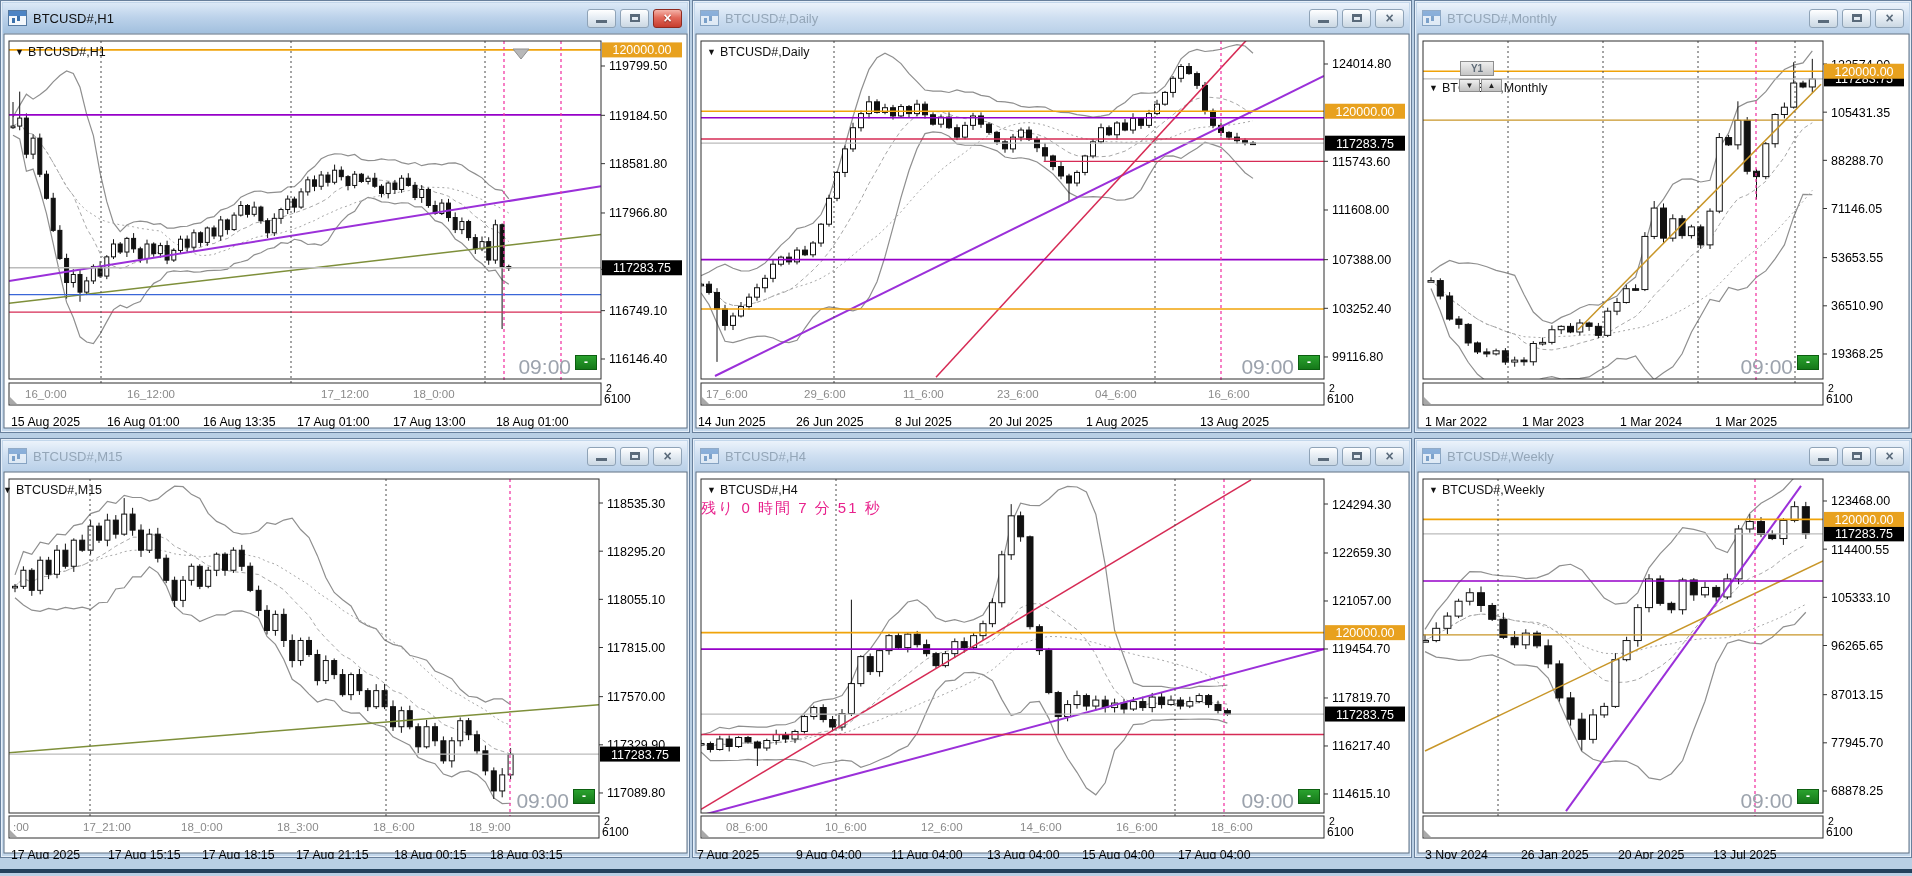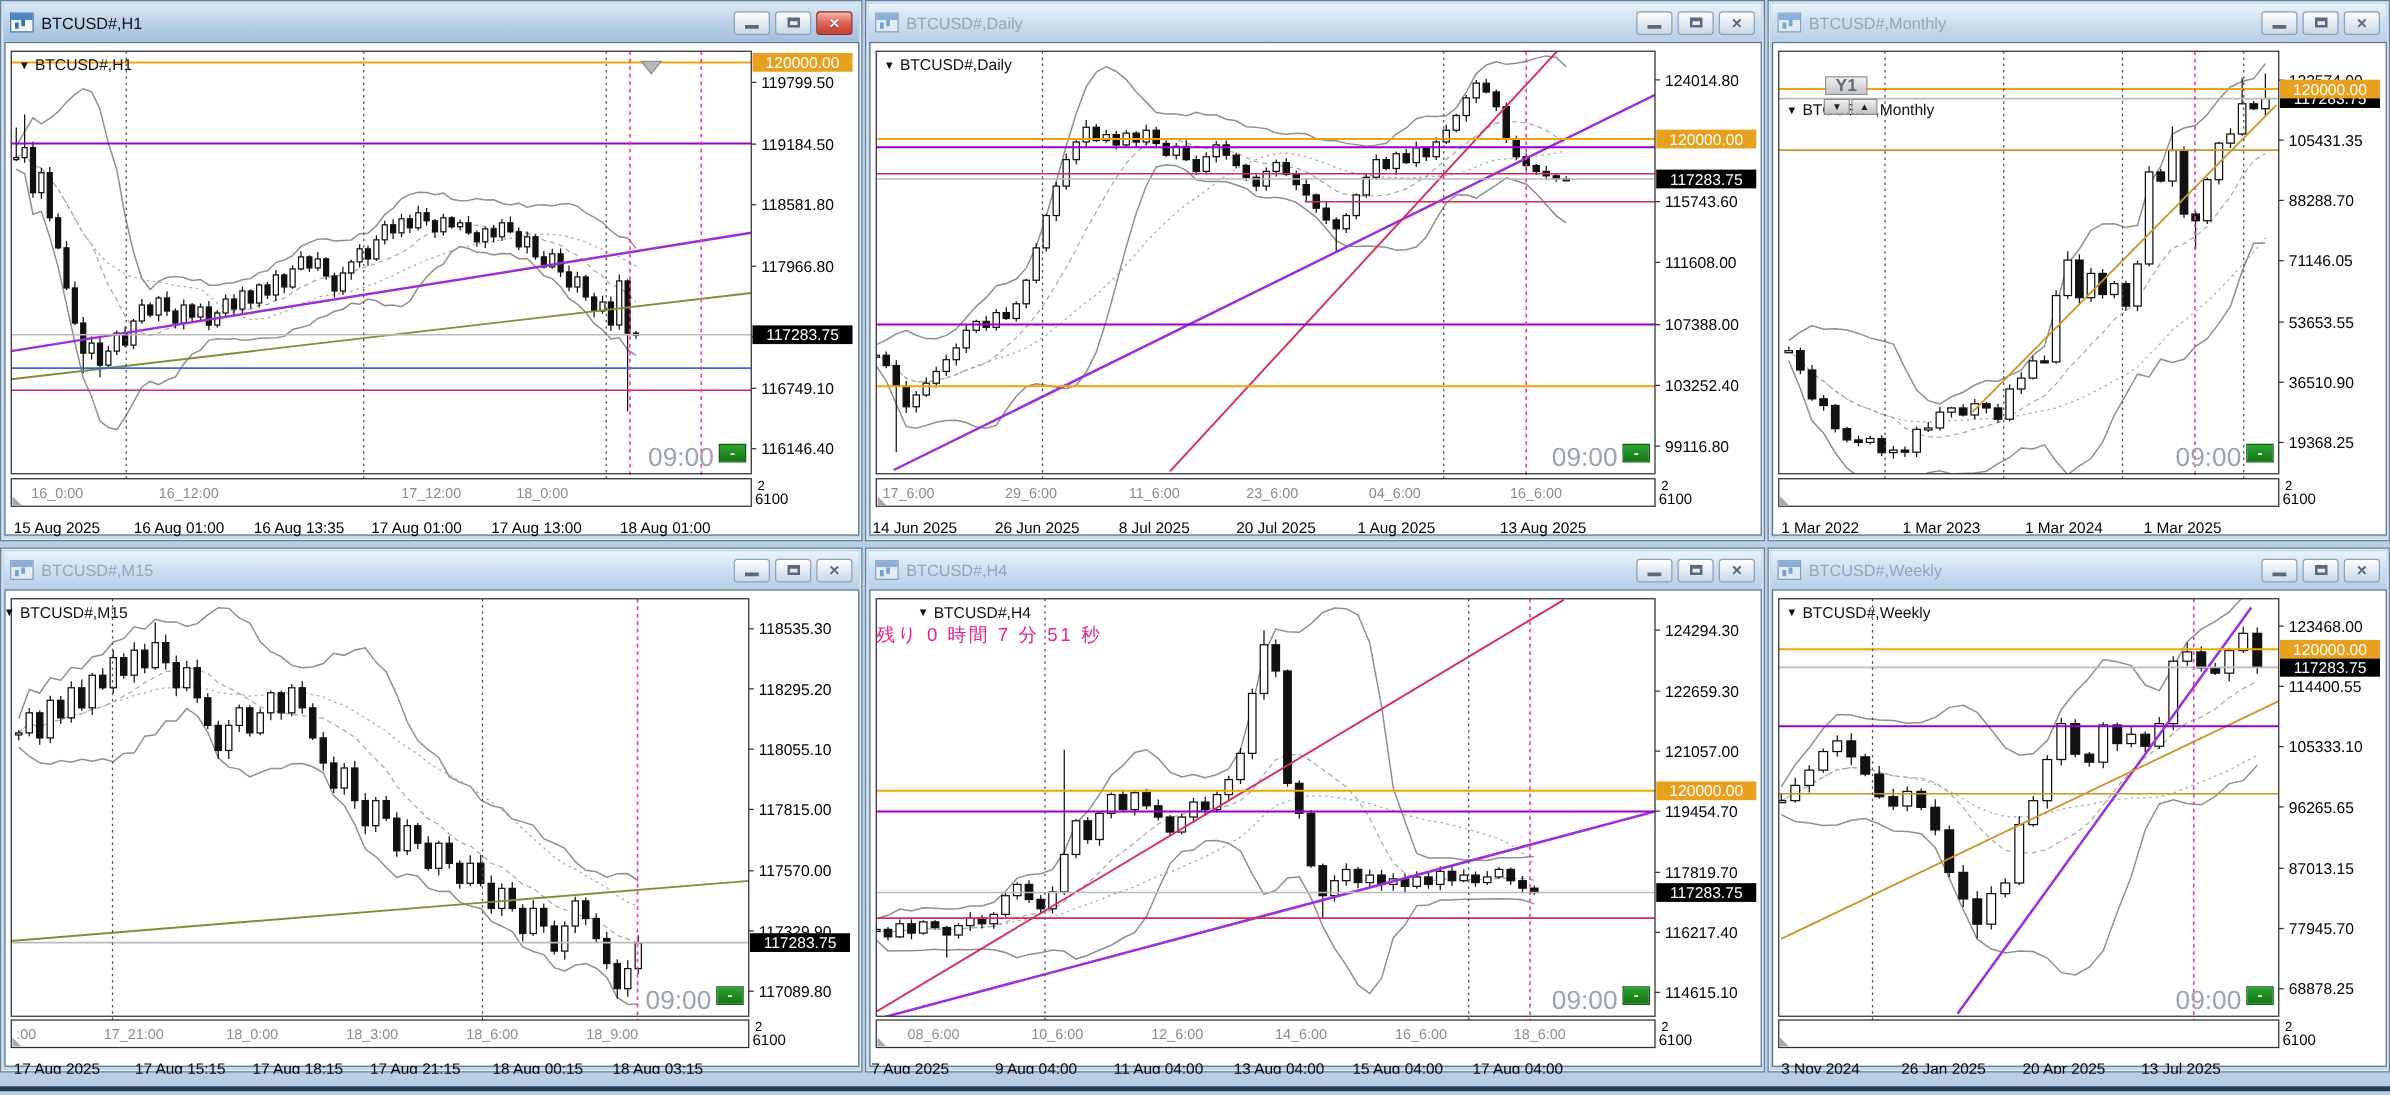--- a/index.html
+++ b/index.html
@@ -24,21 +24,21 @@
   .window.active .tbtn.close .gclose{color:#fff;text-shadow:0 1px 1px #7E2018;}
   svg.chart{position:absolute;left:0;top:0;}
   .ov{position:absolute;z-index:4;}
   .symlabel{font-size:12.5px;color:#111;white-space:nowrap;}
   .symlabel .dd{font-size:9px;margin-right:4px;vertical-align:1px;color:#111;}
   .session{font-size:21px;color:#9CA3AD;text-align:right;width:70px;white-space:nowrap;}
   .chip{width:22px;height:15px;background:linear-gradient(#2AA22E,#157819);border:1px solid #0C5E10;color:#fff;
     font-size:12px;font-weight:bold;text-align:center;line-height:13px;box-sizing:border-box;cursor:pointer;}
   .countdown{font-size:15px;font-weight:normal;color:#E8218C;letter-spacing:2px;white-space:nowrap;}
   .y1chip{width:34px;height:15px;background:linear-gradient(#EFEFEF,#C6C6C6);border:1px solid #8E8E8E;color:#5F6B77;
-    font-size:14px;font-weight:bold;text-align:center;line-height:13px;box-sizing:border-box;cursor:pointer;}
+    font-size:10px;font-weight:bold;text-align:center;line-height:13px;box-sizing:border-box;cursor:pointer;}
   .arrbtn{width:21px;height:13px;background:linear-gradient(#EFEFEF,#C2C2C2);border:1px solid #8E8E8E;color:#222;
     font-size:8px;text-align:center;line-height:12px;box-sizing:border-box;cursor:pointer;}
 </style>
 </head>
 <body>
 
 <div class="window active" id="win0" style="left: 0px; top: 0px; width: 690px; height: 433px;">
   <svg class="chart" width="690" height="433" viewBox="0 0 690 433">
       <rect x="3" y="33" width="683" height="394" fill="#fff" stroke="#5F7184" stroke-width="1"></rect>
       <clipPath id="clip0">
@@ -1039,21 +1039,21 @@
           <span class="gmin"></span>
         </span>
       <span class="tbtn">
           <span class="gmax"></span>
         </span>
       <span class="tbtn close">
           <span class="gclose">×</span>
         </span>
     </span>
   </div>
-  <span class="ov symlabel" style="left:14px;top:44px;margin-left:27px;"><span class="dd">▼</span><span>BTCUSD#,H4</span></span>
+  <span class="ov symlabel" style="left:14px;top:44px;"><span class="dd">▼</span><span>BTCUSD#,H4</span></span>
   <span class="ov countdown" style="left:8px;top:60px;">残り 0 時間 7 分 51 秒</span>
   <span class="ov session" style="left:531px;top:350px;">09:00</span>
   <span class="ov chip" style="left:605px;top:350px;">-</span>
 </div>
 
 <div class="window" id="win5" style="left: 1414px; top: 438px; width: 498px; height: 420px;">
   <svg class="chart" width="498" height="420" viewBox="0 0 498 420">
       <rect x="3" y="33" width="491" height="381" fill="#fff" stroke="#5F7184" stroke-width="1"></rect>
       <clipPath id="clip5">
         <rect x="8" y="40" width="400" height="334"></rect>

